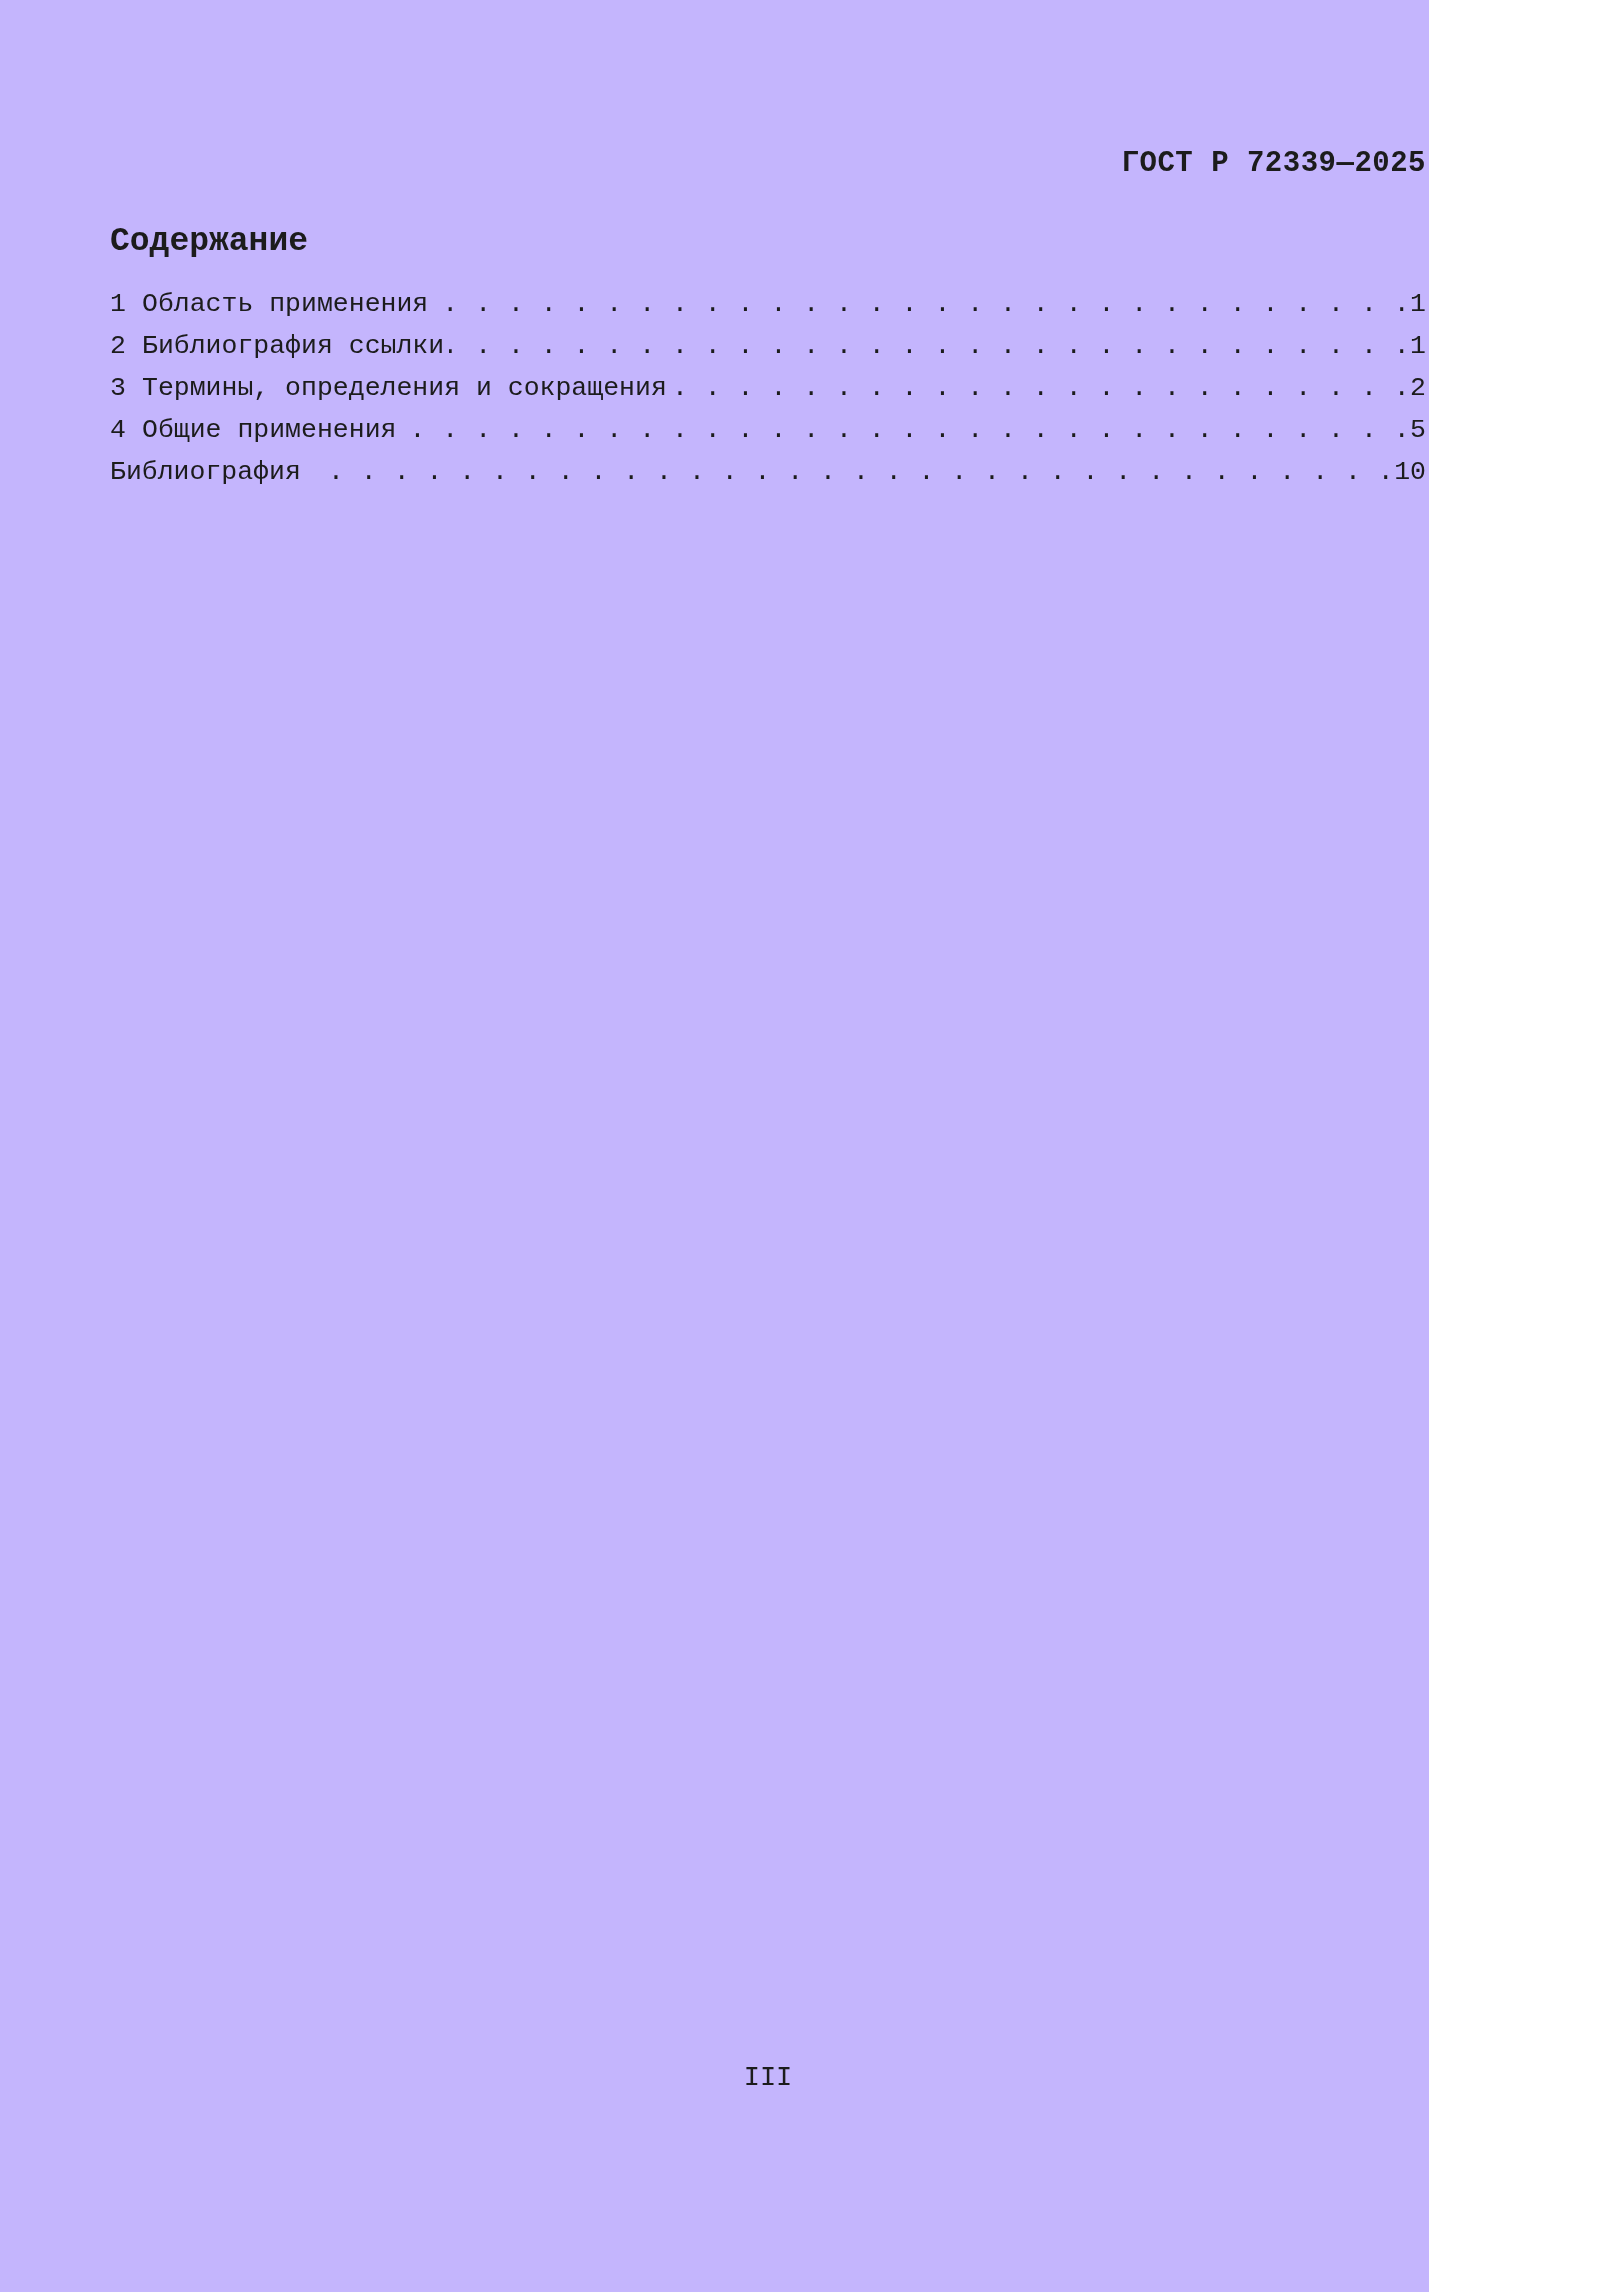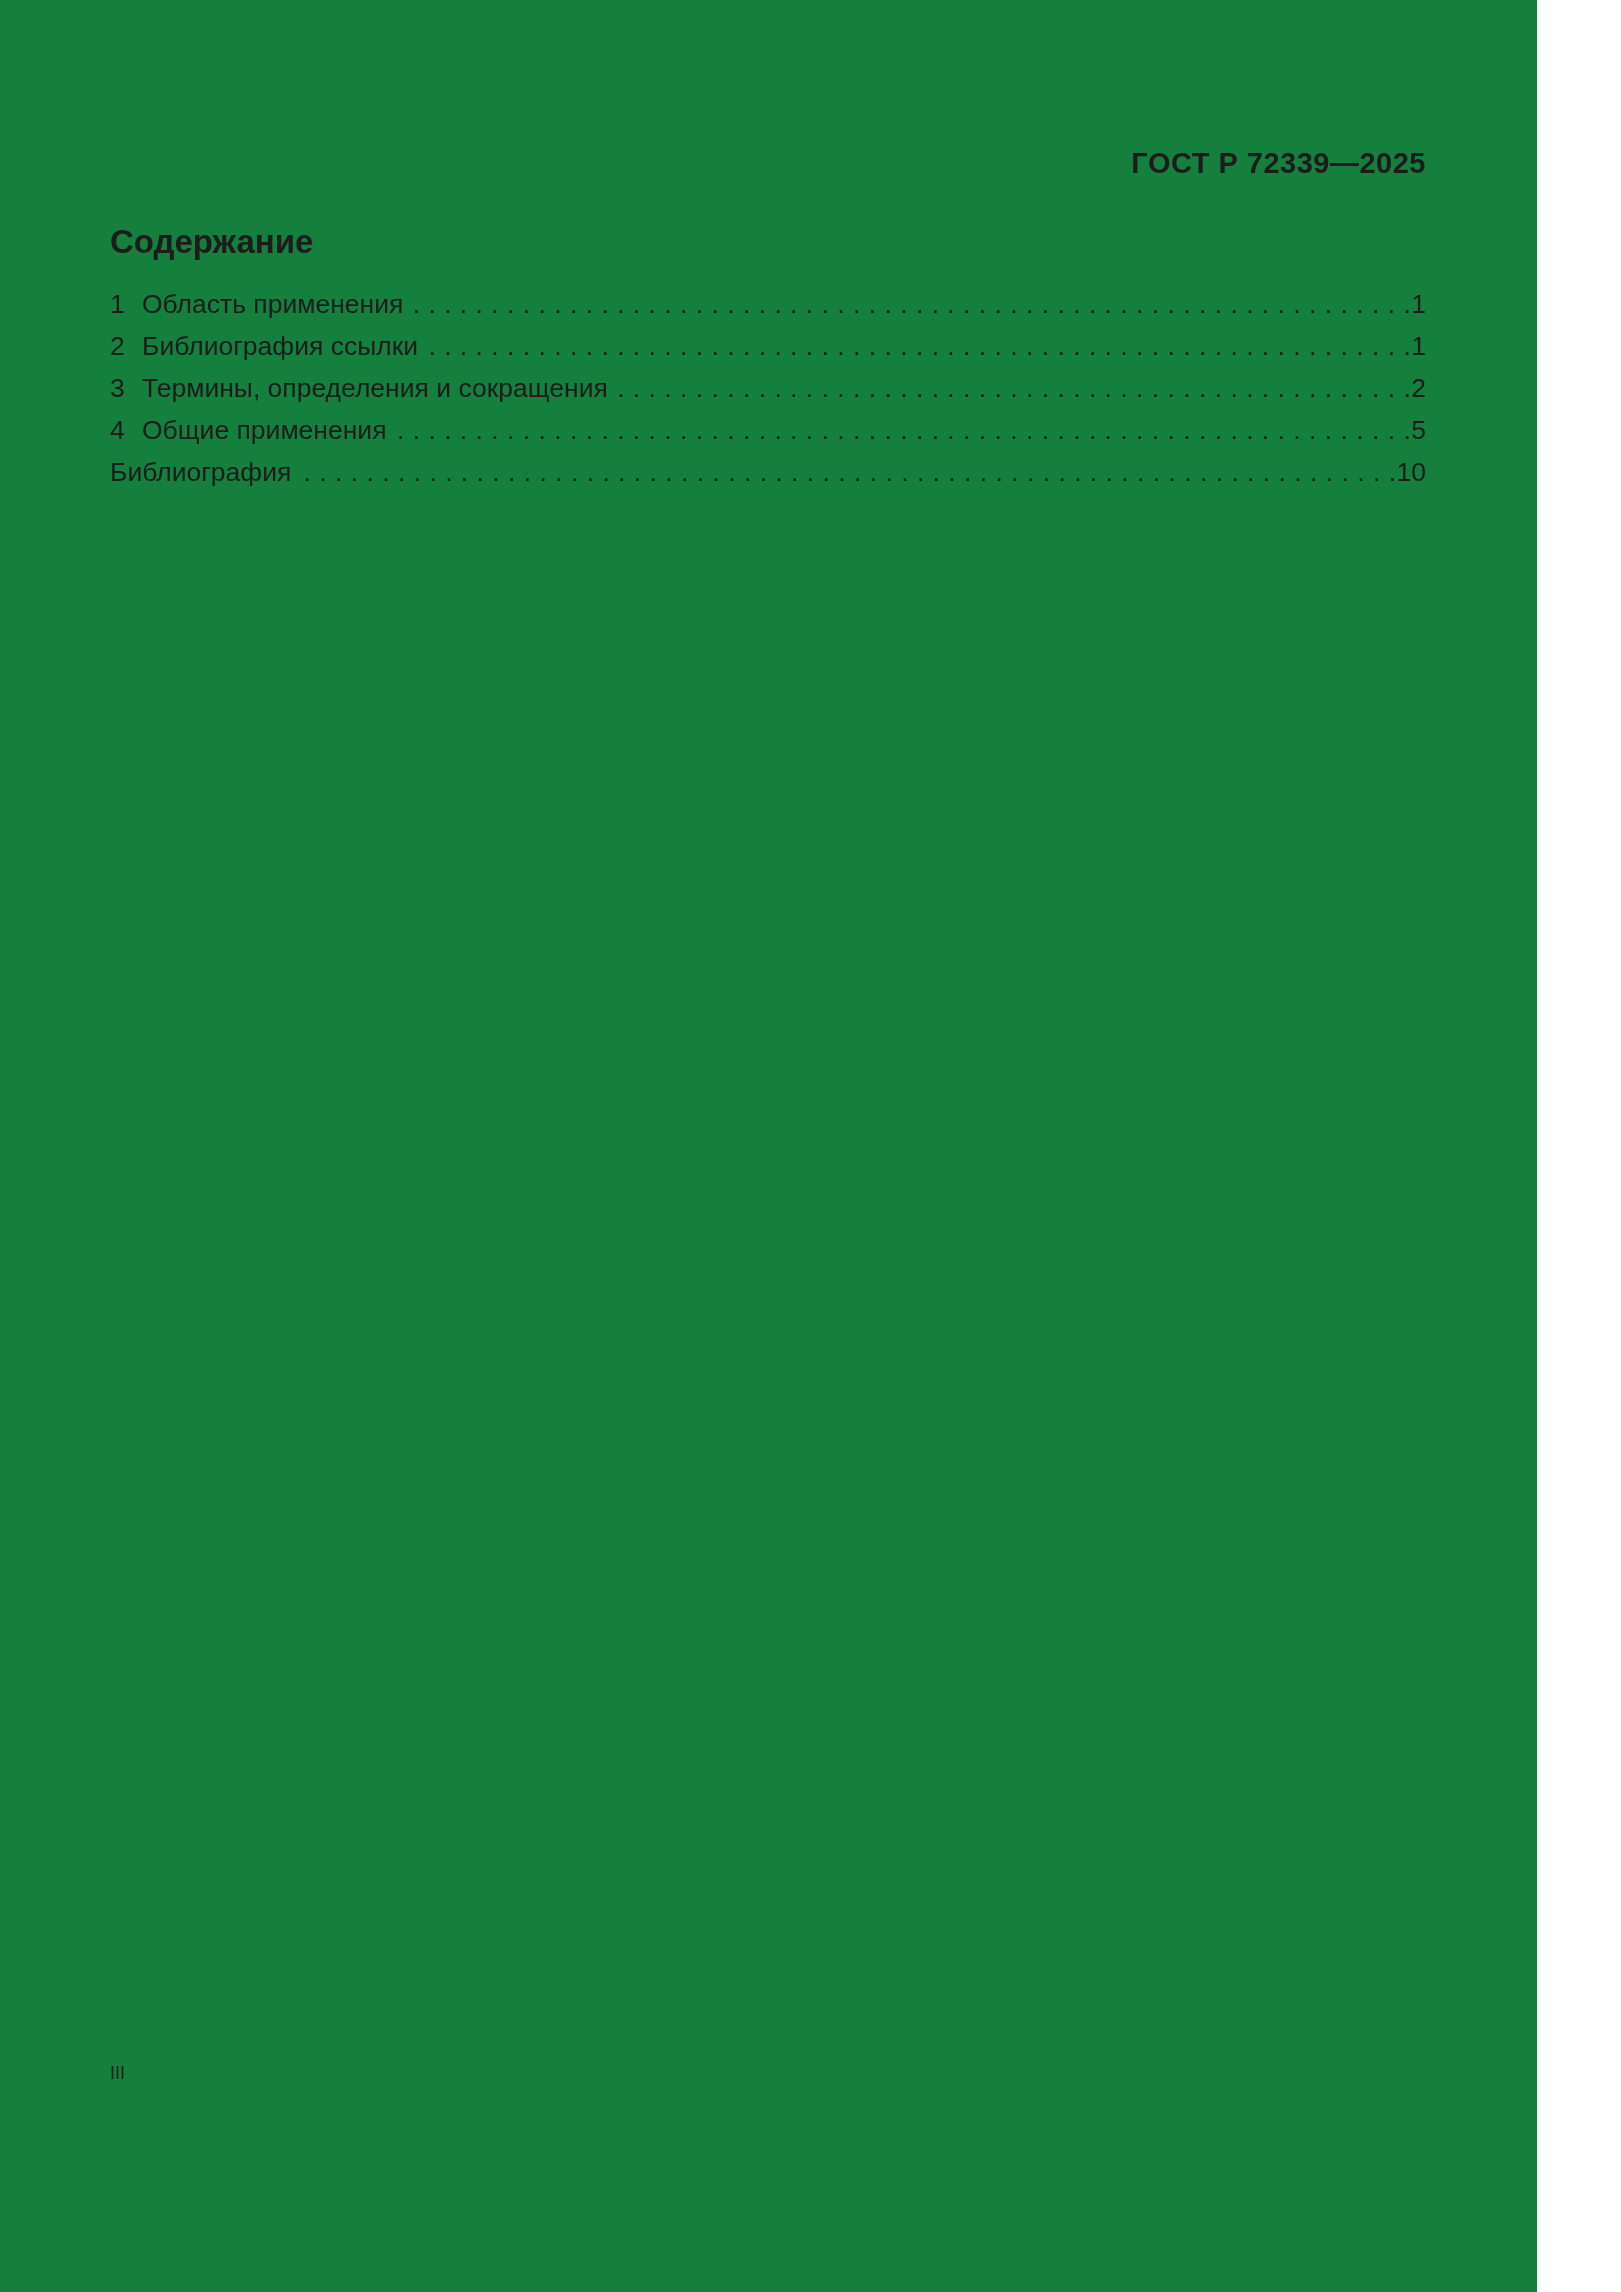--- a/index.html
+++ b/index.html
@@ -2,24 +2,24 @@
 <html><head>
 <meta charset="utf-8">
 <style>
   html, body {
     margin: 0;
     padding: 0;
     background: #ffffff;
   }
   .page {
     position: relative;
-    width: 1537px;
+    width: 1429px;
     height: 2293px;
-    background: #15803d;
-    font-family: Liberation Sans, sans-serif;
+    background: #c4b5fd;
+    font-family: Liberation Mono, monospace;
     color: #1c1c1c;
     overflow: hidden;
   }
   .content-col {
     position: absolute;
     left: 110px;
     width: 1316px;
   }
   .doc-header {
     top: 147px;
@@ -65,22 +65,22 @@
     content: ". . . . . . . . . . . . . . . . . . . . . . . . . . . . . . . . . . . . . . . . . . . . . . . . . . . . . . . . . . . . . . . . . . . . . . . . . . . . . . . . . . . . . . . . . . . . . . . . . . . . . . . . . . . . . . . . . . . . . . . .";
     letter-spacing: 0.5px;
   }
   .toc-page {
     flex: 0 0 auto;
     white-space: nowrap;
     text-align: right;
   }
   .folio {
     top: 2063px;
-    text-align: left;
-    font-size: 18px;
+    text-align: center;
+    font-size: 27px;
   }
 </style>
 </head>
 <body>
 
 <div class="page">
 
   <div class="content-col doc-header">ГОСТ Р 72339—2025</div>
 
   <div class="content-col doc-title">Содержание</div>

